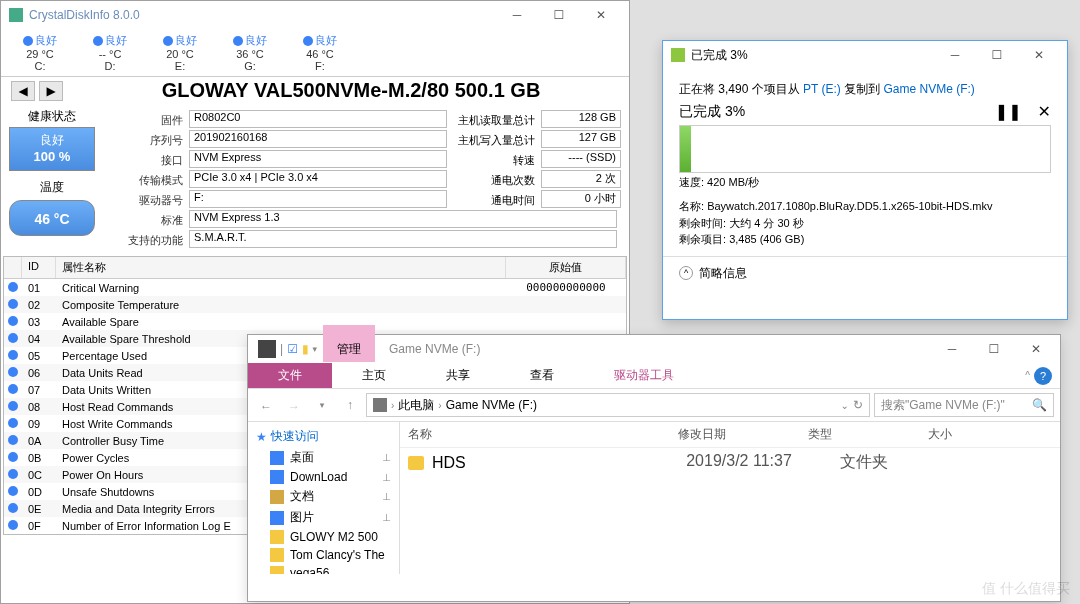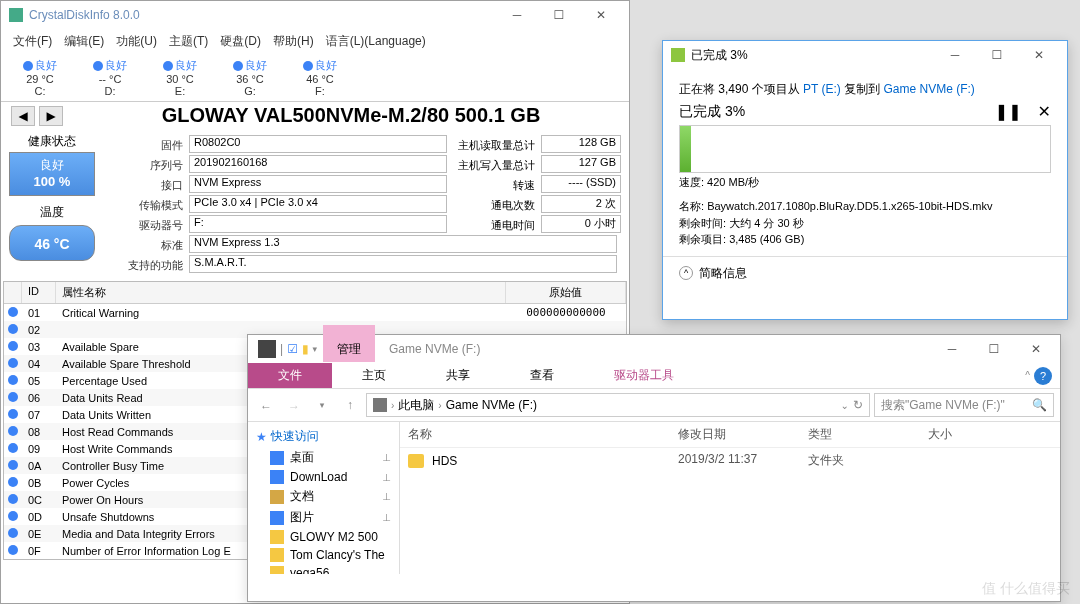--- a/index.html
+++ b/index.html
@@ -102,62 +102,53 @@
 .side-star { color:#3b82f6; margin-right:4px; }
 .side-item { display:flex;align-items:center;padding: 2px 8px 2px 22px; }
 .side-icon { width:14px;height:14px;margin-right:6px; }
 .side-pin { color:#888;margin-left:auto;font-size:10px; }
 .si-desktop{background:#3b82f6;} .si-download{background:#3b82f6;} .si-doc{background:#d4a745;} .si-pic{background:#3b82f6;} .si-folder{background:#f5c842;}
 
 .exp-list { flex:1; }
 .list-head { display:flex; padding: 4px 0; border-bottom: 1px solid #eee; font-size:12px; color:#555; }
 .list-head div { padding: 0 8px; }
 .lh-name{width:270px;} .lh-date{width:130px;} .lh-type{width:120px;} .lh-size{width:80px;}
-.list-row { display:flex; padding: 4px 0; font-size:12px; }
+.list-row { display:flex; padding: 4px 0; font-size:16px;text-align:center; }
 .lr-name{width:270px;padding-left:8px;display:flex;align-items:center;} .lr-date{width:130px;padding-left:8px;color:#555;} .lr-type{width:120px;padding-left:8px;color:#555;} .lr-size{width:80px;}
 .folder-ico { width:16px;height:14px;background:#f5c842;margin-right:8px;border-radius:2px; }
 
 .watermark { position:absolute; right:10px; bottom:6px; color:rgba(0,0,0,.15); font-size:14px; pointer-events:none; }
 </style>
 </head>
 <body>
 
 <div class="cdi-window">
   <div class="cdi-titlebar">
     <div class="icon"></div>
     <div class="title">CrystalDiskInfo 8.0.0</div>
     <div class="win-controls">
       <div class="win-btn">─</div>
       <div class="win-btn">☐</div>
       <div class="win-btn close">✕</div>
     </div>
   </div>
-  <div class="cdi-menu">
-    <span>文件(F)</span>
-    <span>编辑(E)</span>
-    <span>功能(U)</span>
-    <span>主题(T)</span>
-    <span>硬盘(D)</span>
-    <span>帮助(H)</span>
-    <span>语言(L)(Language)</span>
-  </div>
   <div class="drives-strip" id="drives-strip">
       <div class="drive-item">
         <div><span class="drive-dot"></span><span class="drive-status">良好</span></div>
         <div class="drive-temp">29 °C</div>
         <div class="drive-letter">C:</div>
       </div>
       <div class="drive-item">
         <div><span class="drive-dot"></span><span class="drive-status">良好</span></div>
         <div class="drive-temp">-- °C</div>
         <div class="drive-letter">D:</div>
       </div>
       <div class="drive-item">
         <div><span class="drive-dot"></span><span class="drive-status">良好</span></div>
-        <div class="drive-temp">30 °C</div>
+        <div class="drive-temp">20 °C</div>
         <div class="drive-letter">E:</div>
       </div>
       <div class="drive-item">
         <div><span class="drive-dot"></span><span class="drive-status">良好</span></div>
         <div class="drive-temp">36 °C</div>
         <div class="drive-letter">G:</div>
       </div>
       <div class="drive-item">
         <div><span class="drive-dot"></span><span class="drive-status">良好</span></div>
         <div class="drive-temp">46 °C</div>
@@ -232,20 +223,21 @@
     <div class="smart-body" id="smart-body">
         <div class="smart-row">
           <div class="sr-dot"><span></span></div>
           <div class="sr-id">01</div>
           <div class="sr-name">Critical Warning</div>
           <div class="sr-raw">000000000000</div>
         </div>
         <div class="smart-row">
           <div class="sr-dot"><span></span></div>
           <div class="sr-id">02</div>
+          <div class="sr-name">Composite Temperature</div>
           <div class="sr-raw"></div>
         </div>
         <div class="smart-row">
           <div class="sr-dot"><span></span></div>
           <div class="sr-id">03</div>
           <div class="sr-name">Available Spare</div>
           <div class="sr-raw"></div>
         </div>
         <div class="smart-row">
           <div class="sr-dot"><span></span></div>

